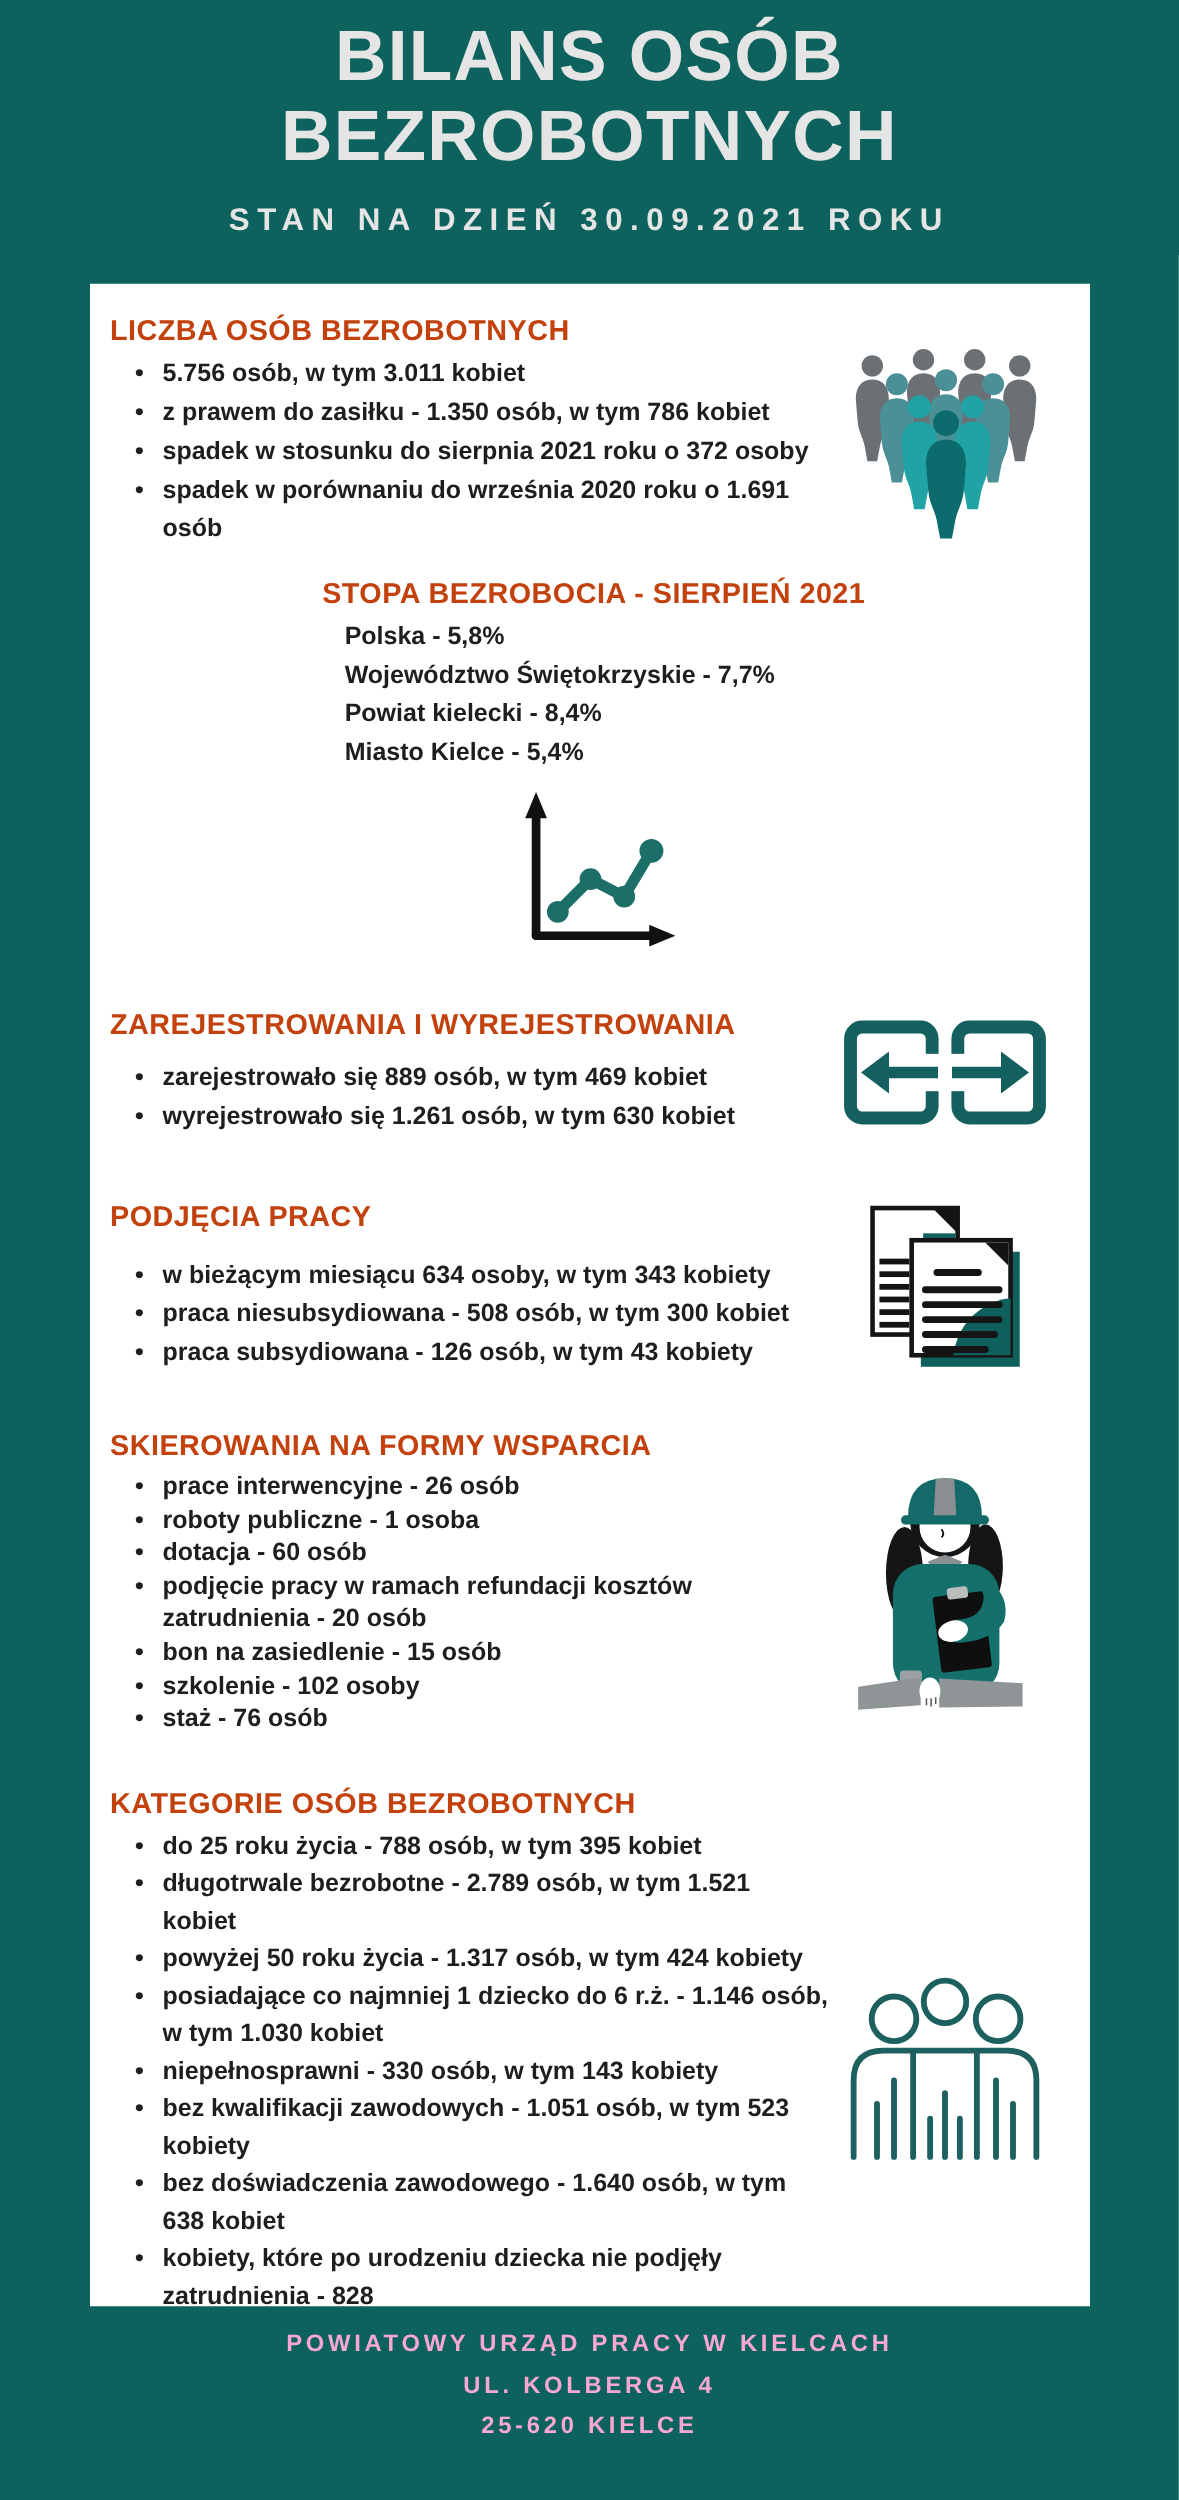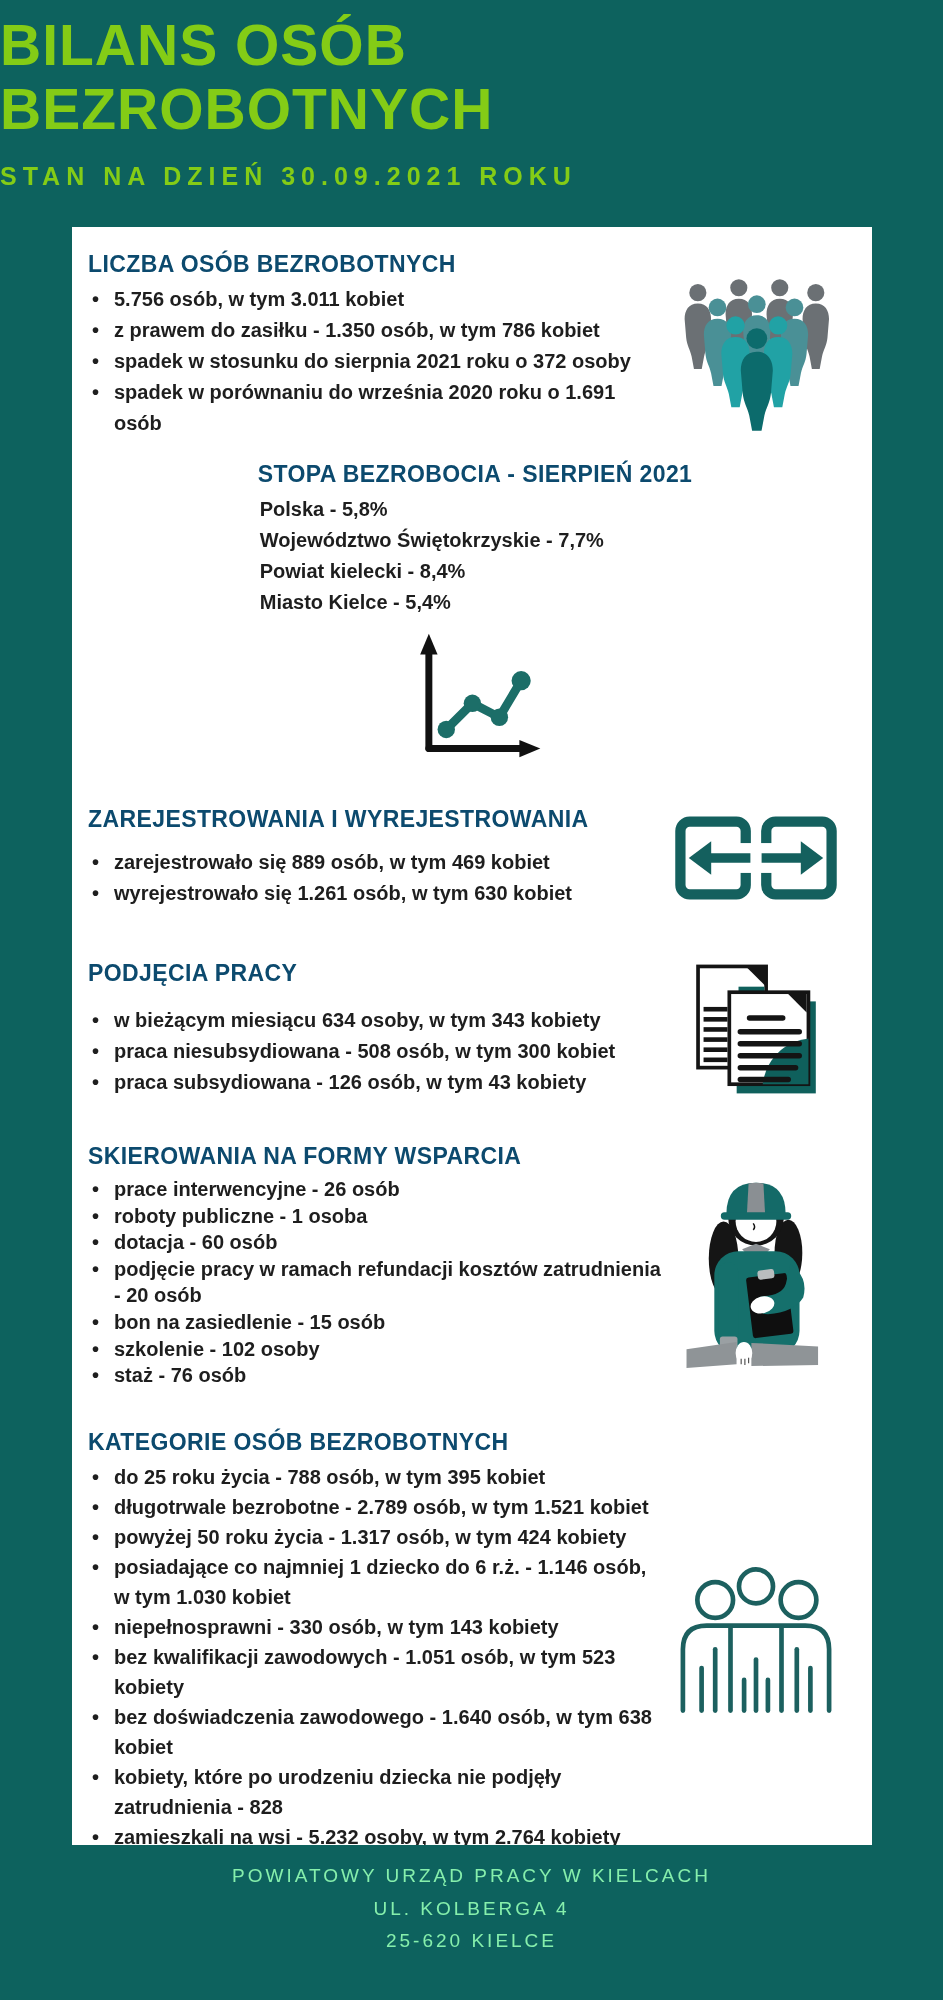--- a/index.html
+++ b/index.html
@@ -1,56 +1,56 @@
 <!DOCTYPE html>
 <html><head>
 <meta charset="utf-8">
 <style>
   html,body{margin:0;padding:0;}
   body{
     width:943px;height:2000px;position:relative;overflow:hidden;
     background:#0d625e;
     font-family:"Liberation Sans","DejaVu Sans",sans-serif;
   }
-  .header{padding-top:14px;color:#84cc16;}
+  .header{padding-top:14px;text-align:center;color:#e5e5e5;}
   .title{font-size:57px;font-weight:bold;line-height:1.12;letter-spacing:1px;}
   .subtitle{margin-top:20px;font-size:25px;font-weight:bold;letter-spacing:6px;}
   .card{
     position:absolute;left:72px;top:227px;width:800px;height:1618px;
     background:#ffffff;box-sizing:border-box;padding:24px 10px 16px 16px;
     overflow:hidden;
   }
   .sec{display:flex;align-items:center;}
   .sec-body{flex:1;min-width:0;max-width:575px;}
   .sec-icon{width:185px;flex:0 0 auto;display:flex;align-items:center;justify-content:center;}
   h2{
-    color:#0c4a6e;font-size:23px;font-weight:bold;margin:0 0 6px 0;
+    color:#c2410c;font-size:23px;font-weight:bold;margin:0 0 6px 0;
     letter-spacing:0.4px;
   }
-  ul{margin:6px 0 0 0;padding:0;list-style:none;}
+  ul{margin:6px 0 0 16px;padding:0;list-style:none;}
   li{
     font-size:20px;font-weight:bold;color:#1e1e1e;line-height:1.55;
     position:relative;padding-left:26px;
   }
   li::before{content:"•";position:absolute;left:4px;top:0;}
   .no-bullets li{padding-left:2px;}
   .no-bullets li::before{content:none;}
   .sec1 .sec-icon{align-items:flex-start;padding-top:10px;}
   .sec2{margin-top:22px;flex-direction:column;}
   .sec3{margin-top:40px;}
   .sec3 ul{margin-top:14px;}
   .sec4{margin-top:50px;}
   .sec4 ul{margin-top:18px;}
   .sec5{margin-top:44px;}
   .sec5 li{line-height:1.33;}
   .sec6{margin-top:40px;}
   .sec6 li{line-height:1.5;}
   .footer{
-    position:absolute;left:0;right:0;top:1860px;text-align:center;color:#86efac;
-    font-size:19px;font-weight:normal;letter-spacing:3px;line-height:1.72;
+    position:absolute;left:0;right:0;top:1860px;text-align:center;color:#f9a8d4;
+    font-size:19px;font-weight:bold;letter-spacing:3px;line-height:1.72;
   }
 </style>
 </head>
 <body>
 
 <div class="header">
   <div class="title">
     <div>BILANS OSÓB</div>
     <div>BEZROBOTNYCH</div>
   </div>

